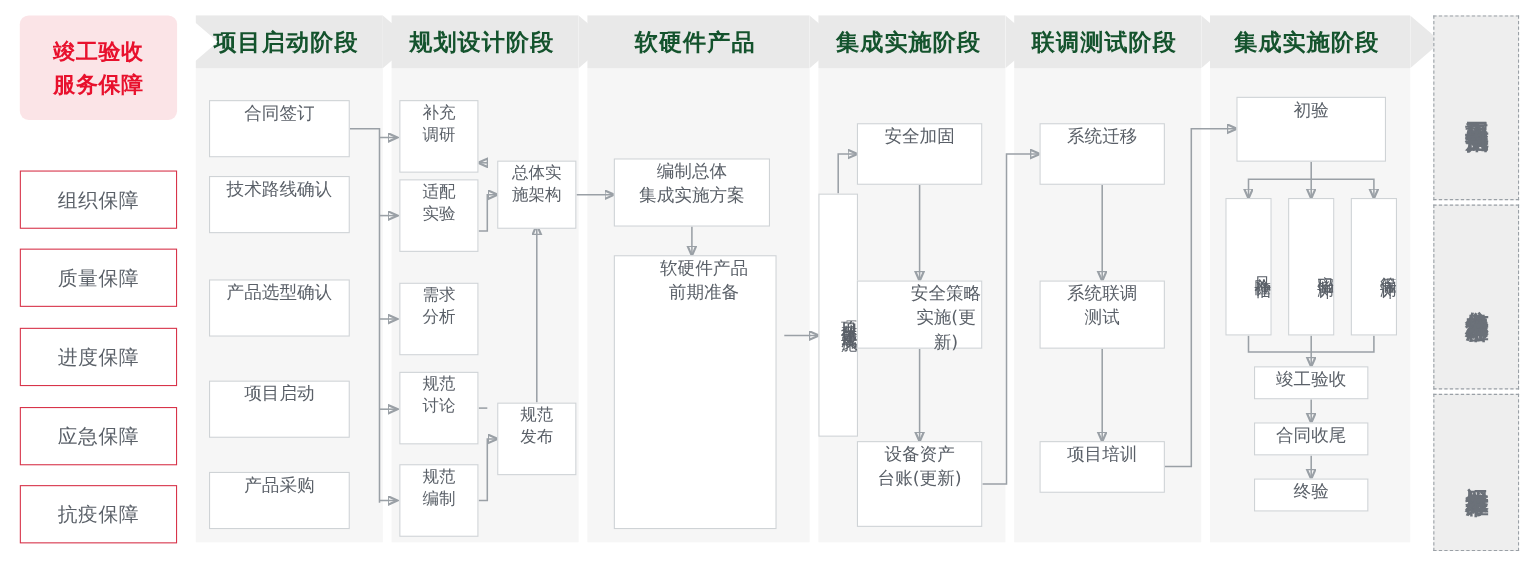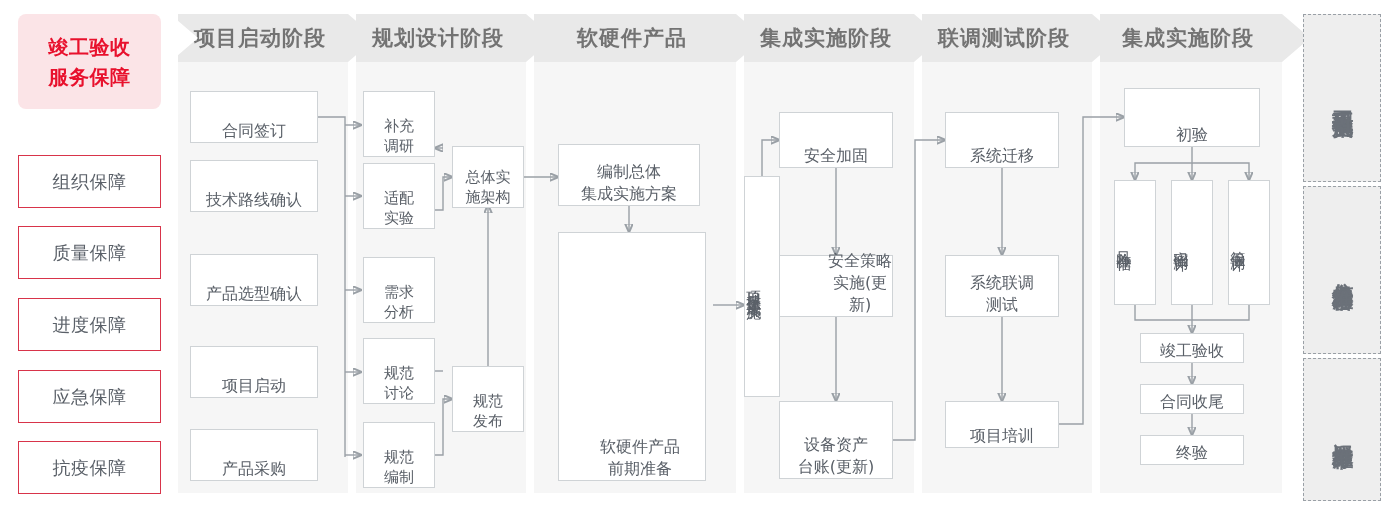--- a/index.html
+++ b/index.html
@@ -46,41 +46,41 @@
     background:#f6f6f6;
   }
   .phase-header{
     top:14px; height:48px;
     background:#e9e9e9;
     display:flex; align-items:center; justify-content:center;
   }
   .phase-header span{
     font-size:21px;
     font-weight:bold;
-    color:#737373;
+    color:#14532d;
     letter-spacing:1px;
     margin-left:-6px;
   }
   .chevron{
     top:14px; height:48px; width:28px;
     background:#e9e9e9;
     clip-path:polygon(0 0, 100% 50%, 0 100%);
   }
   .chevron-notch{
     top:14px; height:48px; width:28px;
     background:#ffffff;
     clip-path:polygon(0 0, 100% 50%, 0 100%);
   }
 
   
   .node{
     background:#ffffff;
     border:1px solid #cfd3d6;
     color:#5a6068;
-    display:flex; align-items:flex-end; justify-content:center;
+    display:flex; align-items:flex-start; justify-content:center;
     text-align:center;
     font-size:16px;
     line-height:22px;
     z-index:3;
   }
   .node.small{font-size:15px;line-height:20px;}
   .node.vert{
     writing-mode:vertical-rl;
     text-orientation:upright;
     letter-spacing:2px;

